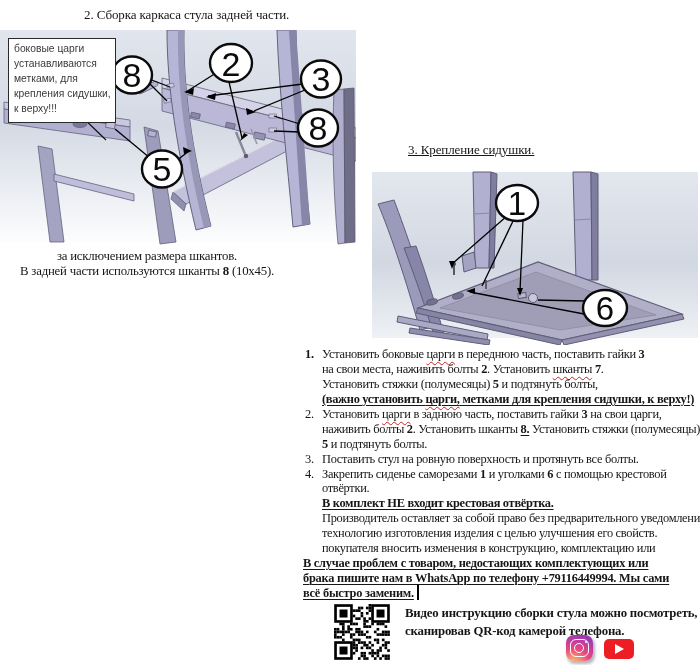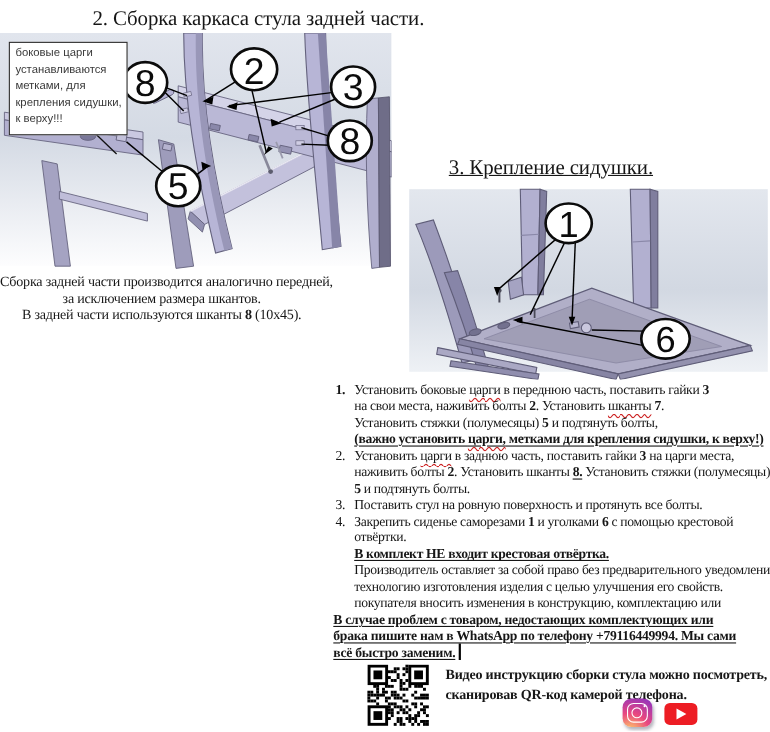--- a/index.html
+++ b/index.html
@@ -1,19 +1,19 @@
 <!DOCTYPE html>
 <html><head>
 <meta charset="utf-8">
 <style>
   html,body{margin:0;padding:0;background:#fff;}
   .page{position:relative;width:700px;height:665px;background:#fff;overflow:hidden;
         font-family:"Liberation Serif",serif;color:#161616;}
   .abs{position:absolute;}
-  .title{font-size:19px;white-space:nowrap;letter-spacing:-0.1px;}
+  .title{font-size:13px;white-space:nowrap;letter-spacing:-0.1px;}
   .notebox{left:8px;top:38px;width:96px;border:1.6px solid #2a2a2a;background:#fff;
            font-family:"Liberation Sans",sans-serif;font-size:10.3px;line-height:12.9px;
            padding:4px 5px;color:#3a3a3a;z-index:3;}
   .caption{left:0;top:249px;width:294px;text-align:center;font-size:12.8px;
            line-height:15.8px;letter-spacing:-0.2px;}
   .steps{left:295px;top:347px;width:402px;font-size:12.4px;line-height:14.95px;letter-spacing:-0.3px;}
   .step{display:flex;align-items:flex-start;}
   .step-num{flex:0 0 17px;margin-left:10px;}
   .step-body{flex:1 1 auto;min-width:0;}
   .tline{white-space:nowrap;height:14.95px;}
@@ -149,21 +149,20 @@
 
   <div class="abs notebox">
       <div class="tline"><span>боковые царги</span></div>
       <div class="tline"><span>устанавливаются</span></div>
       <div class="tline"><span>метками, для</span></div>
       <div class="tline"><span>крепления сидушки,</span></div>
       <div class="tline"><span>к верху!!!</span></div>
     </div>
 
   <div class="abs caption">
-      <div class="tline"><span>Сборка задней части производится аналогично передней,</span></div>
       <div class="tline"><span>за исключением размера шкантов.</span></div>
       <div class="tline"><span>В задней части используются шканты </span><span class="b">8</span><span> (10x45).</span></div>
     </div>
 
   <div class="abs title" style="left:408px;top:142px;text-decoration:underline;">3.   Крепление сидушки.</div>
 
   <svg class="abs" style="left:370px;top:168px;" width="330" height="177" viewBox="0 0 330 177">
     <defs>
       <linearGradient id="g2" x1="0" y1="0" x2="0" y2="1">
         <stop offset="0" stop-color="#e3e7ee"></stop>
@@ -230,21 +229,21 @@
         <div class="step-body">
           <div class="tline"><span>Установить боковые </span><span><span class="sq">царги</span></span><span> в переднюю часть, поставить гайки </span><span class="b">3</span></div>
           <div class="tline"><span>на свои места, наживить болты </span><span class="b">2</span><span>. Установить </span><span><span class="sq">шканты</span></span><span> </span><span class="b">7</span><span>.</span></div>
           <div class="tline"><span>Установить стяжки (полумесяцы) </span><span class="b">5</span><span> и подтянуть болты,</span></div>
           <div class="tline"><span class="b u">(важно установить </span><span class="b u"><span class="sq">царги,</span></span><span class="b u"> метками для крепления сидушки, к верху!)</span></div>
         </div>
       </div>
       <div class="step">
         <span class="step-num">2.</span>
         <div class="step-body">
-          <div class="tline"><span>Установить </span><span><span class="sq">царги</span></span><span> в заднюю часть, поставить гайки </span><span class="b">3</span><span> на царги места,</span></div>
+          <div class="tline"><span>Установить </span><span><span class="sq">царги</span></span><span> в заднюю часть, поставить гайки </span><span class="b">3</span><span> на свои царги,</span></div>
           <div class="tline"><span>наживить болты </span><span class="b">2</span><span>. Установить шканты </span><span class="b u">8.</span><span> Установить стяжки (полумесяцы)</span></div>
           <div class="tline"><span class="b">5</span><span> и подтянуть болты.</span></div>
         </div>
       </div>
       <div class="step">
         <span class="step-num">3.</span>
         <div class="step-body">
           <div class="tline"><span>Поставить стул на ровную поверхность и протянуть все болты.</span></div>
         </div>
       </div>

